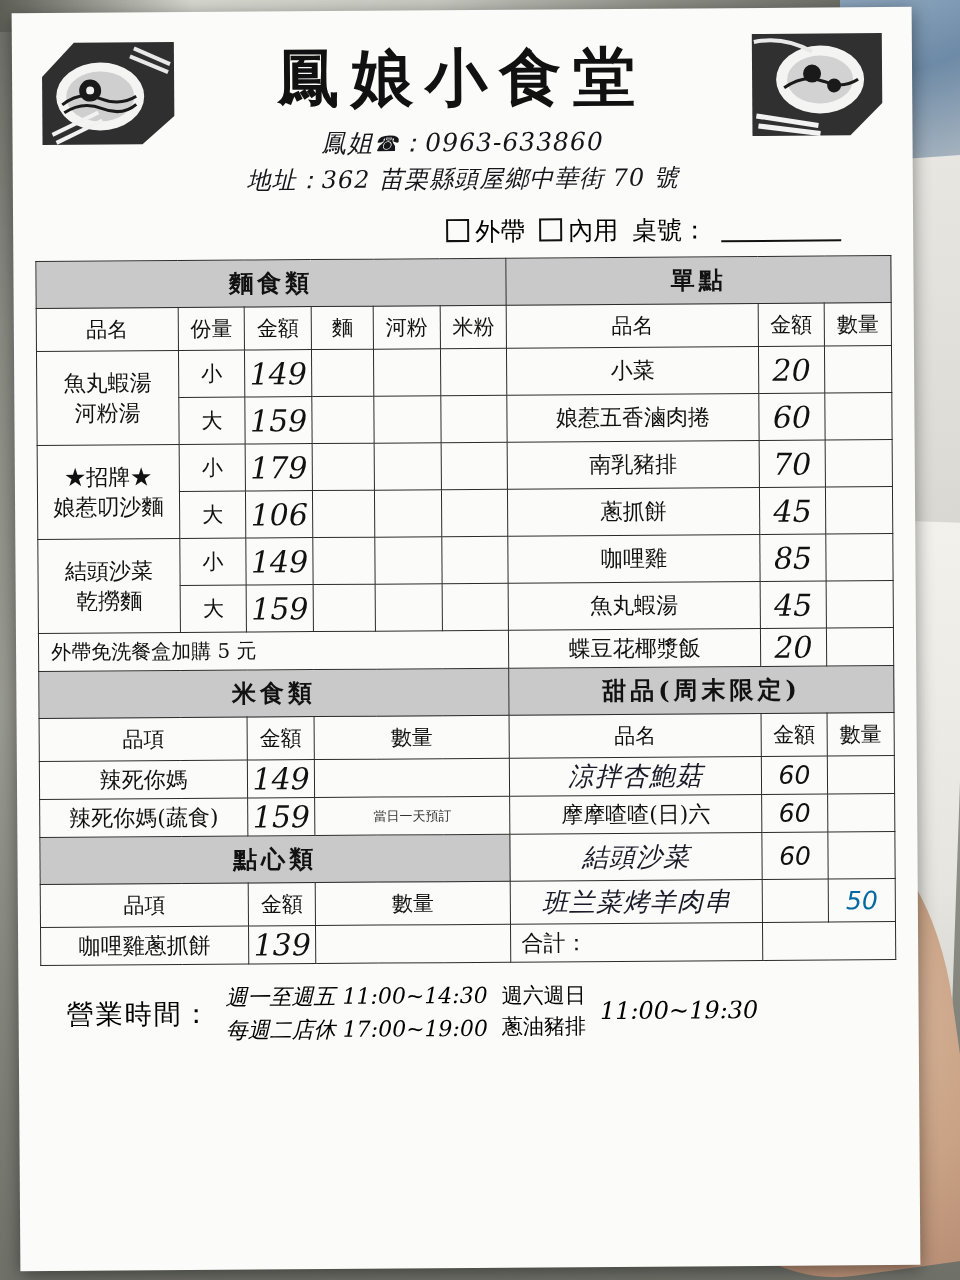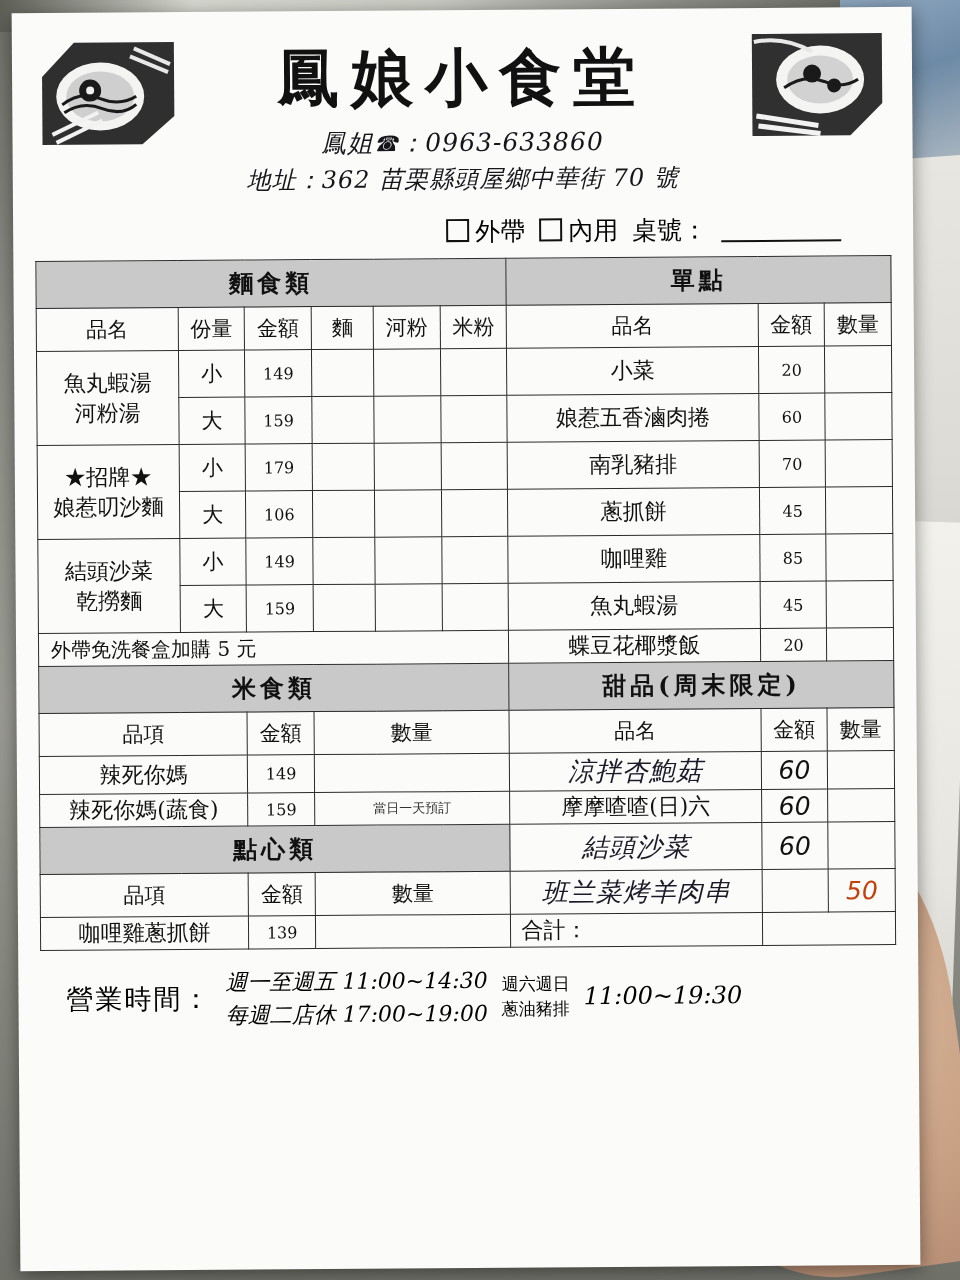--- a/index.html
+++ b/index.html
@@ -69,37 +69,37 @@
   .tablenum-line{display:inline-block;width:120px;border-bottom:2px solid #111;height:22px;}
 
   
   table{border-collapse:collapse;font-family:"DejaVu Serif","Liberation Serif",serif;}
   td,th{border:1.6px solid #2b2b2b;text-align:center;color:#111;}
   .grid{width:856px;margin:4px auto 0 auto;table-layout:fixed;}
   .hdr{background:#c9c9c9;font-weight:bold;font-size:24px;height:44px;letter-spacing:4px;}
   .colhdr{font-size:21px;height:40px;font-weight:normal;}
   .cell{font-size:21px;height:44px;}
   .itm{font-size:22px;}
-  .price{font-size:16px;margin-top:12px;}
+  .price{font-style:italic;font-size:30px;margin-top:12px;}
   .small-note{font-size:20px;text-align:left;padding-left:12px;}
   .pre-order{font-size:13px;color:#333;}
   .handwrite{
     font-family:"DejaVu Sans","Liberation Sans",sans-serif;
     font-size:26px;font-style:italic;color:#1a1a28;letter-spacing:1px;
   }
   .hw-price{font-family:"DejaVu Sans","Liberation Sans",sans-serif;font-size:25px;font-style:italic;}
-  .hw-qty{font-family:"DejaVu Sans","Liberation Sans",sans-serif;font-size:25px;font-style:italic;color:#c2410c;border-radius:6px;}
+  .hw-qty{font-family:"DejaVu Sans","Liberation Sans",sans-serif;font-size:25px;font-style:italic;color:#0369a1;border-radius:6px;}
 
   .hours{
     display:flex;align-items:center;margin:16px 0 0 26px;gap:14px;
     font-family:"DejaVu Serif","Liberation Serif",serif;
   }
   .hours-label{font-size:27px;letter-spacing:2px;}
   .hours-col{font-size:22px;line-height:1.5;font-style:italic;}
-  .hours-col2{font-size:17px;line-height:1.5;text-align:right;}
+  .hours-col2{font-size:21px;line-height:1.5;text-align:right;}
   .hours-col3{font-size:24px;font-style:italic;align-self:center;}
   .nw{white-space:nowrap;}
 </style>
 </head>
 <body>
 
 <div id="bg">
   <div id="env-top"></div>
   <div id="env-right-top"></div>
   <div id="env-right-paper"></div>

